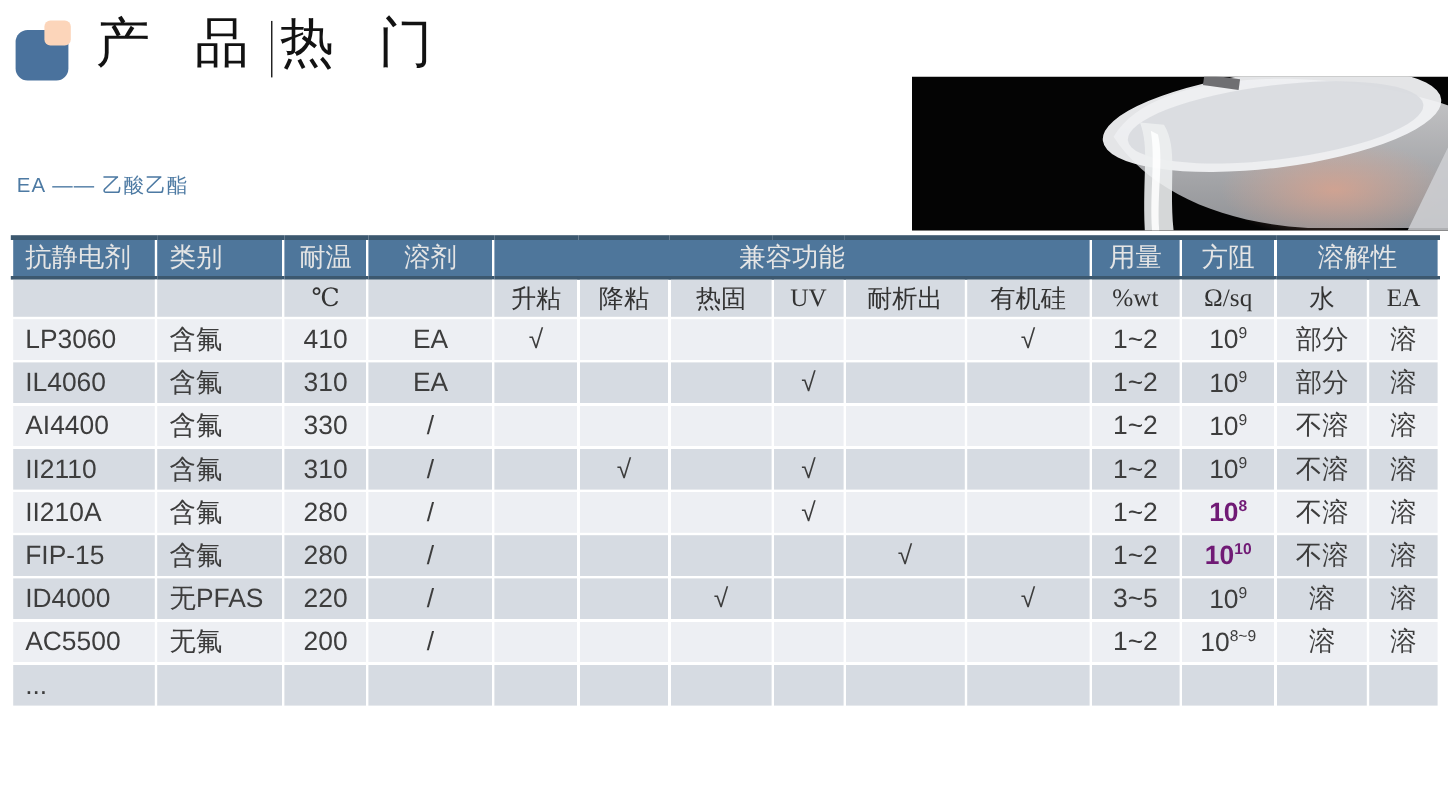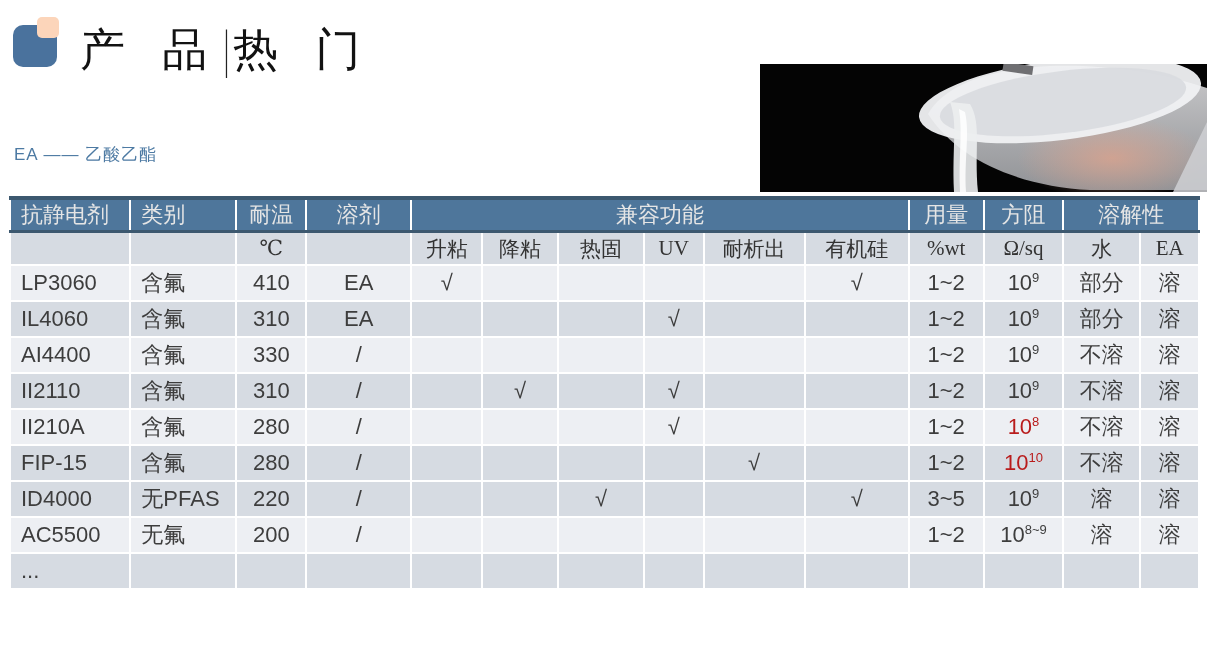--- a/index.html
+++ b/index.html
@@ -16,21 +16,21 @@
     width:1207px;height:667px;position:relative;overflow:hidden;
     background:#ffffff;
     font-family:"Liberation Sans","DejaVu Sans",sans-serif;
   }
   
   .logo{position:absolute;left:13px;top:14px;width:50px;height:56px;}
   .logo-blue{position:absolute;left:0;top:11px;width:44px;height:42px;background:var(--logo-blue);border-radius:10px;}
   .logo-peach{position:absolute;left:24px;top:3px;width:22px;height:21px;background:var(--logo-peach);border-radius:5px;}
   
   .title{
-    position:absolute;left:80px;top:20px;
+    position:absolute;left:80px;top:6px;
     font-family:"Liberation Serif","DejaVu Serif",serif;
     font-size:45px;color:#121212;letter-spacing:13px;white-space:nowrap;
   }
   .title .divider{
     display:inline-block;font-weight:100;color:#222;
     transform:scale(0.55,1.15);margin:0 2px;letter-spacing:0;
   }
   
   .photo{position:absolute;left:760px;top:64px;width:447px;height:128px;background:#000;}
   
@@ -53,21 +53,21 @@
   }
   tr.head2 th{
     background:var(--row-dark);color:#333333;height:31px;
     font-family:"Liberation Serif","DejaVu Serif",serif;font-size:21px;
   }
   tbody td{height:34px;font-size:22px;}
   tr.r-light td{background:var(--row-light);}
   tr.r-dark td{background:var(--row-dark);}
   .al{text-align:left;padding-left:10px;}
   td sup,th sup{font-size:13px;}
-  td.bold-val{font-weight:normal;color:#b91c1c;}
+  td.bold-val{font-weight:bold;color:#701a75;}
 </style>
 </head>
 <body>
 
 <div class="logo">
   <span class="logo-blue"></span>
   <span class="logo-peach"></span>
 </div>
 <div class="title"><span>产 品</span><span class="divider">|</span><span>热 门</span></div>
 

